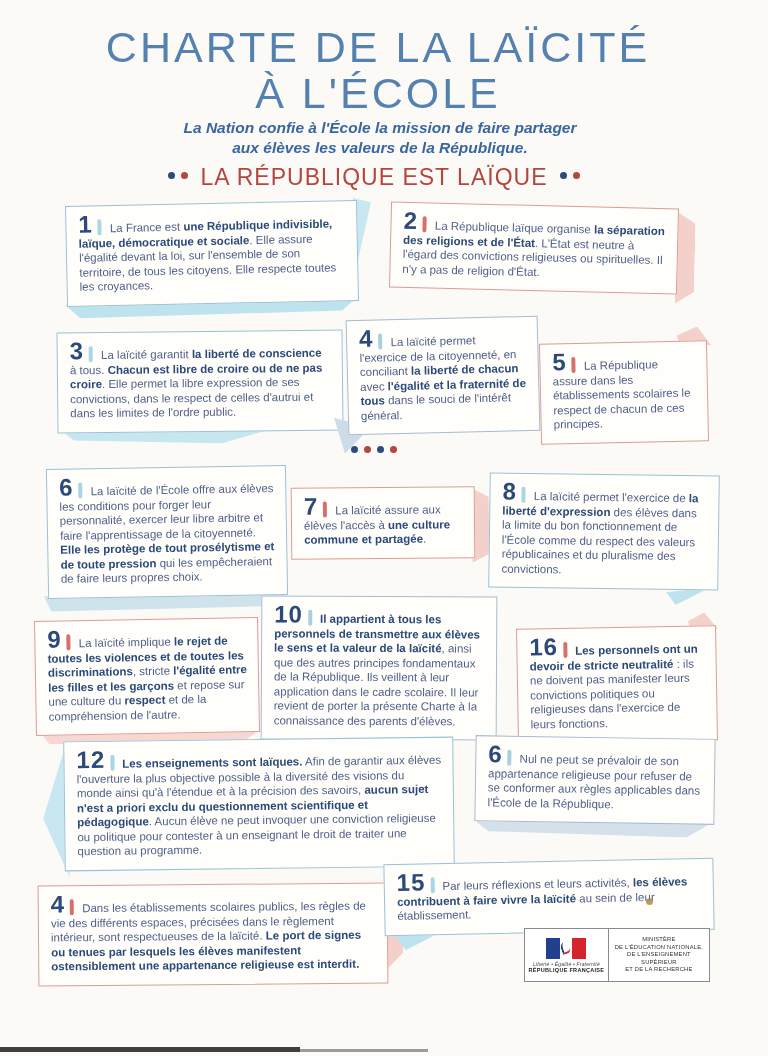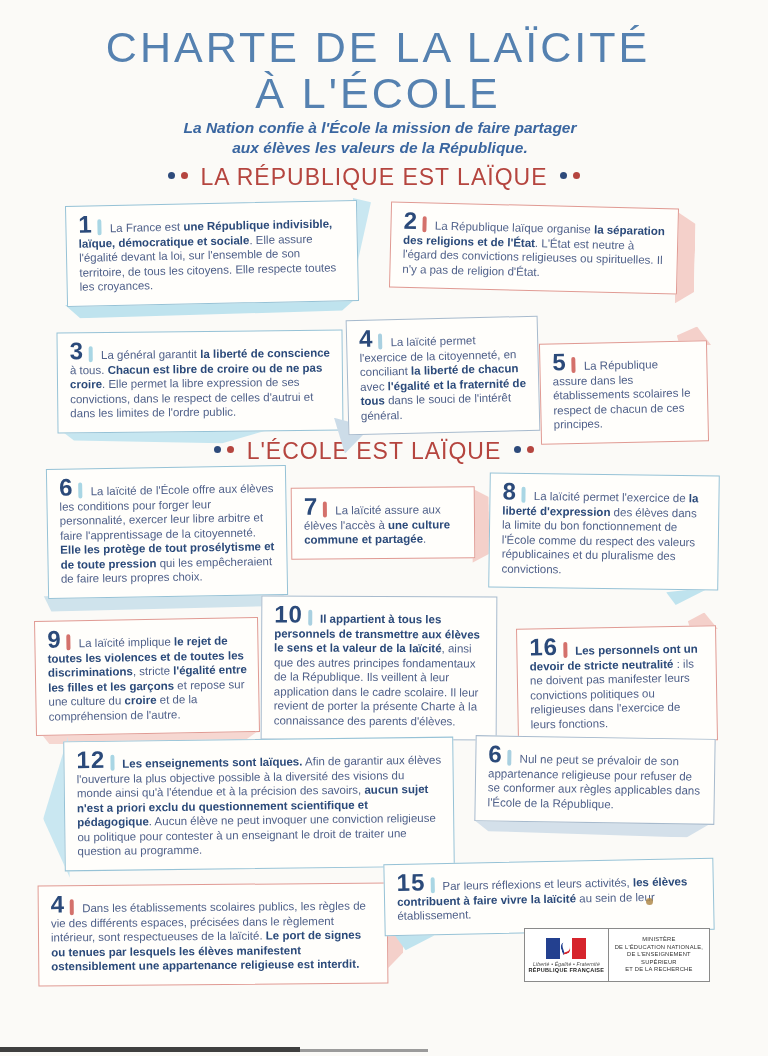--- a/index.html
+++ b/index.html
@@ -125,42 +125,42 @@
 <div class="subtitle">
   <div>La Nation confie à l'École la mission de faire partager</div>
   <div>aux élèves les valeurs de la République.</div>
 </div>
 
 <div class="sec-h sec1">
   <span class="dot db"></span><span class="dot dr"></span><span class="sec-label">LA RÉPUBLIQUE EST LAÏQUE</span><span class="dot db"></span><span class="dot dr"></span>
 </div>
 
 <div class="sec-h sec2">
-  <span class="dot db"></span><span class="dot dr"></span><span class="sec-label">L'ÉCOLE EST LAÏQUE</span><span class="dot db"></span><span class="dot dr"></span>
+  <span class="dot db"></span><span class="dot dr"></span><span class="dot db"></span><span class="dot dr"></span>
 </div>
 
 <div class="art a1 blue">
   <div class="fold fold-r"></div>
   <div class="fold fold-b"></div>
   <div class="panel">
       <p class="txt"><span class="num">1</span><span class="bar"></span><span><span>La France est </span><b>une République indivisible, laïque, démocratique et sociale</b><span>. Elle assure l'égalité devant la loi, sur l'ensemble de son territoire, de tous les citoyens. Elle respecte toutes les croyances.</span></span></p>
     </div>
 </div>
 
 <div class="art a2 red">
   <div class="fold fold-r"></div>
   <div class="panel">
       <p class="txt"><span class="num">2</span><span class="bar"></span><span><span>La République laïque organise </span><b>la séparation des religions et de l'État</b><span>. L'État est neutre à l'égard des convictions religieuses ou spirituelles. Il n'y a pas de religion d'État.</span></span></p>
     </div>
 </div>
 
 <div class="art a3 blue">
   <div class="fold fold-b"></div>
   <div class="panel">
-      <p class="txt"><span class="num">3</span><span class="bar"></span><span><span>La général garantit </span><b>la liberté de conscience</b><span> à tous. </span><b>Chacun est libre de croire ou de ne pas croire</b><span>. Elle permet la libre expression de ses convictions, dans le respect de celles d'autrui et dans les limites de l'ordre public.</span></span></p>
+      <p class="txt"><span class="num">3</span><span class="bar"></span><span><span>La laïcité garantit </span><b>la liberté de conscience</b><span> à tous. </span><b>Chacun est libre de croire ou de ne pas croire</b><span>. Elle permet la libre expression de ses convictions, dans le respect de celles d'autrui et dans les limites de l'ordre public.</span></span></p>
     </div>
 </div>
 
 <div class="art a4 steel">
   <div class="fold fold-bl"></div>
   <div class="panel">
       <p class="txt"><span class="num">4</span><span class="bar"></span><span><span>La laïcité permet l'exercice de la citoyenneté, en conciliant </span><b>la liberté de chacun</b><span> avec </span><b>l'égalité et la fraternité de tous</b><span> dans le souci de l'intérêt général.</span></span></p>
     </div>
 </div>
 
@@ -188,21 +188,21 @@
 <div class="art a8 blue">
   <div class="fold fold-br"></div>
   <div class="panel">
       <p class="txt"><span class="num">8</span><span class="bar"></span><span><span>La laïcité permet l'exercice de </span><b>la liberté d'expression</b><span> des élèves dans la limite du bon fonctionnement de l'École comme du respect des valeurs républicaines et du pluralisme des convictions.</span></span></p>
     </div>
 </div>
 
 <div class="art a9 red">
   <div class="fold fold-b"></div>
   <div class="panel">
-      <p class="txt"><span class="num">9</span><span class="bar"></span><span><span>La laïcité implique </span><b>le rejet de toutes les violences et de toutes les discriminations</b><span>, stricte </span><b>l'égalité entre les filles et les garçons</b><span> et repose sur une culture du </span><b>croire</b><span> et de la compréhension de l'autre.</span></span></p>
+      <p class="txt"><span class="num">9</span><span class="bar"></span><span><span>La laïcité implique </span><b>le rejet de toutes les violences et de toutes les discriminations</b><span>, stricte </span><b>l'égalité entre les filles et les garçons</b><span> et repose sur une culture du </span><b>respect</b><span> et de la compréhension de l'autre.</span></span></p>
     </div>
 </div>
 
 <div class="art a10 steel">
   <div class="panel">
       <p class="txt"><span class="num">10</span><span class="bar"></span><span><b>Il appartient à tous les personnels de transmettre aux élèves le sens et la valeur de la laïcité</b><span>, ainsi que des autres principes fondamentaux de la République. Ils veillent à leur application dans le cadre scolaire. Il leur revient de porter la présente Charte à la connaissance des parents d'élèves.</span></span></p>
     </div>
 </div>
 
 <div class="art a11 red">

